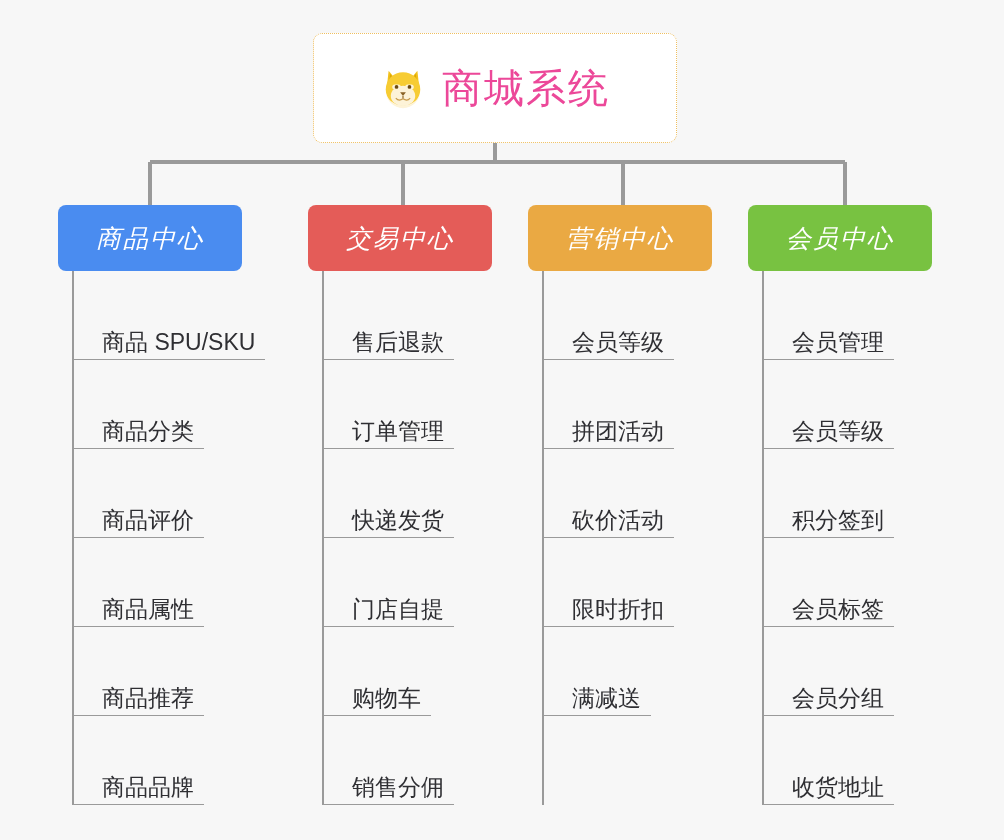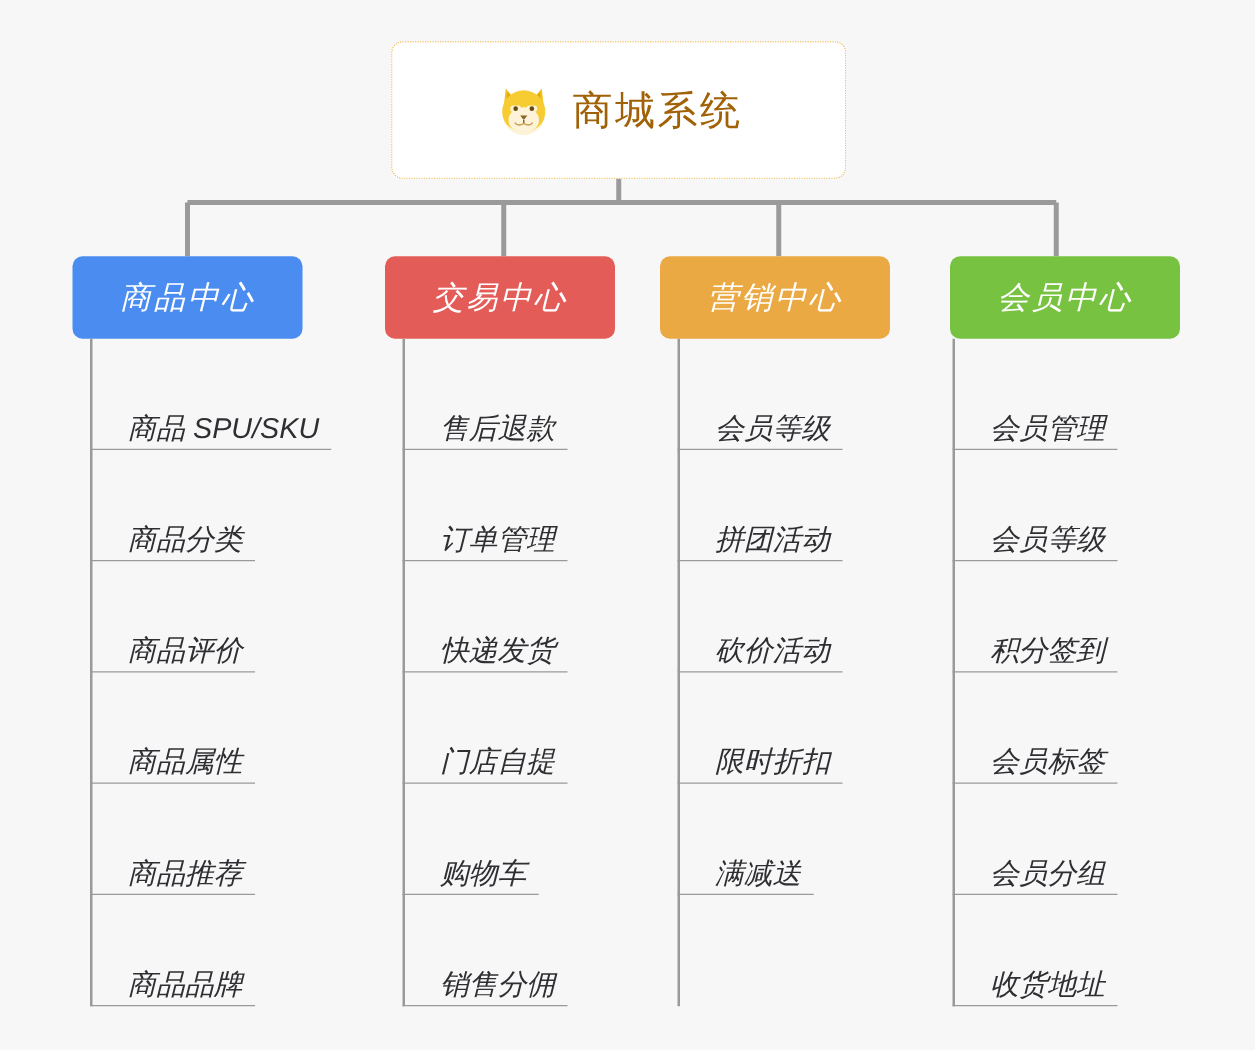--- a/index.html
+++ b/index.html
@@ -32,22 +32,22 @@
     box-sizing: border-box;
     background: #ffffff;
     border: 1px dotted #efbf5f;
     border-radius: 9px;
     display: flex;
     align-items: center;
     justify-content: center;
     gap: 16px;
   }
   .root-title {
-    font-size: 32px;
-    color: #a16207;
+    font-size: 40px;
+    color: #ec4899;
     letter-spacing: 2px;
     line-height: 1;
     white-space: nowrap;
   }
   .dog-icon {
     width: 46px;
     height: 46px;
     flex: 0 0 46px;
     display: block;
   }
@@ -123,21 +123,20 @@
     background: #9a9a9a;
   }
   .leaf-label {
     position: relative;
     padding-left: 30px;
     padding-bottom: 5px;
     font-size: 23px;
     color: #2f2f33;
     white-space: nowrap;
     line-height: 1.1;
-    font-style: italic;
   }
 </style>
 </head>
 <body>
 
 <div id="canvas">
 
   <svg id="links" viewBox="0 0 1004 840" width="1004" height="840">
     <g stroke="#9a9a9a" stroke-width="4" fill="none" stroke-linecap="butt">
       <path d="M 495 143 L 495 162"></path>
@@ -257,21 +256,21 @@
             <span class="leaf-label">限时折扣</span>
             <div class="leaf-underline" style="background: rgb(154, 154, 154); width: 132px;"></div>
           </div>
           <div class="leaf-item">
             <span class="leaf-label">满减送</span>
             <div class="leaf-underline" style="background: rgb(154, 154, 154); width: 109px;"></div>
           </div>
         </div>
       </div>
       <div class="column col-3">
-        <div class="cat-box" style="background: rgb(120, 194, 65); margin-left: 12px;">
+        <div class="cat-box" style="background: rgb(120, 194, 65);">
           <span>会员中心</span>
         </div>
         <div class="leaf-list">
           <div class="leaf-trunk" style="height: 534px; background: rgb(154, 154, 154);"></div>
           <div class="leaf-item">
             <span class="leaf-label">会员管理</span>
             <div class="leaf-underline" style="background: rgb(154, 154, 154); width: 132px;"></div>
           </div>
           <div class="leaf-item">
             <span class="leaf-label">会员等级</span>

